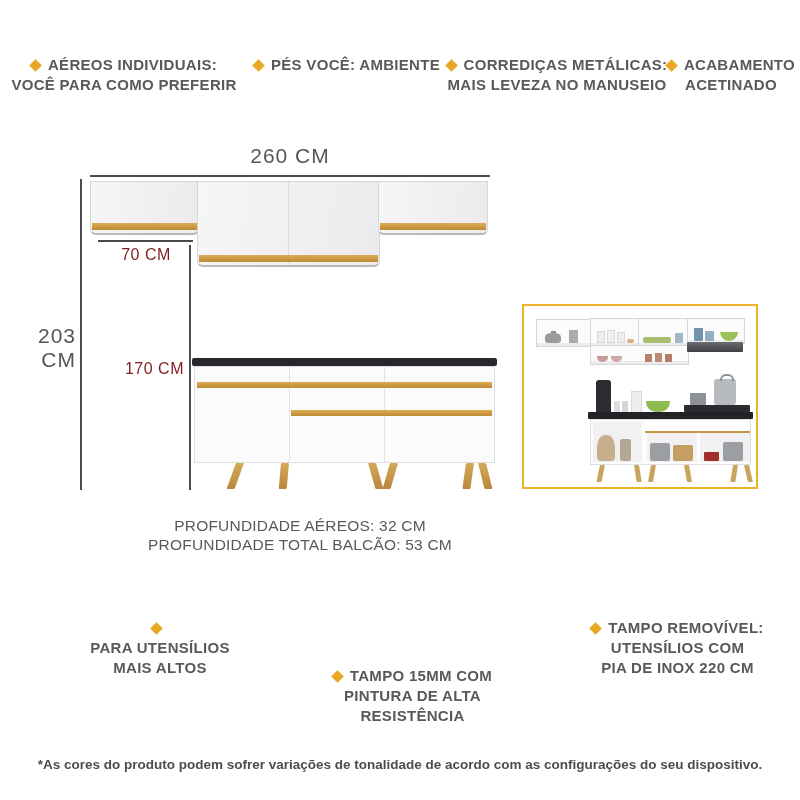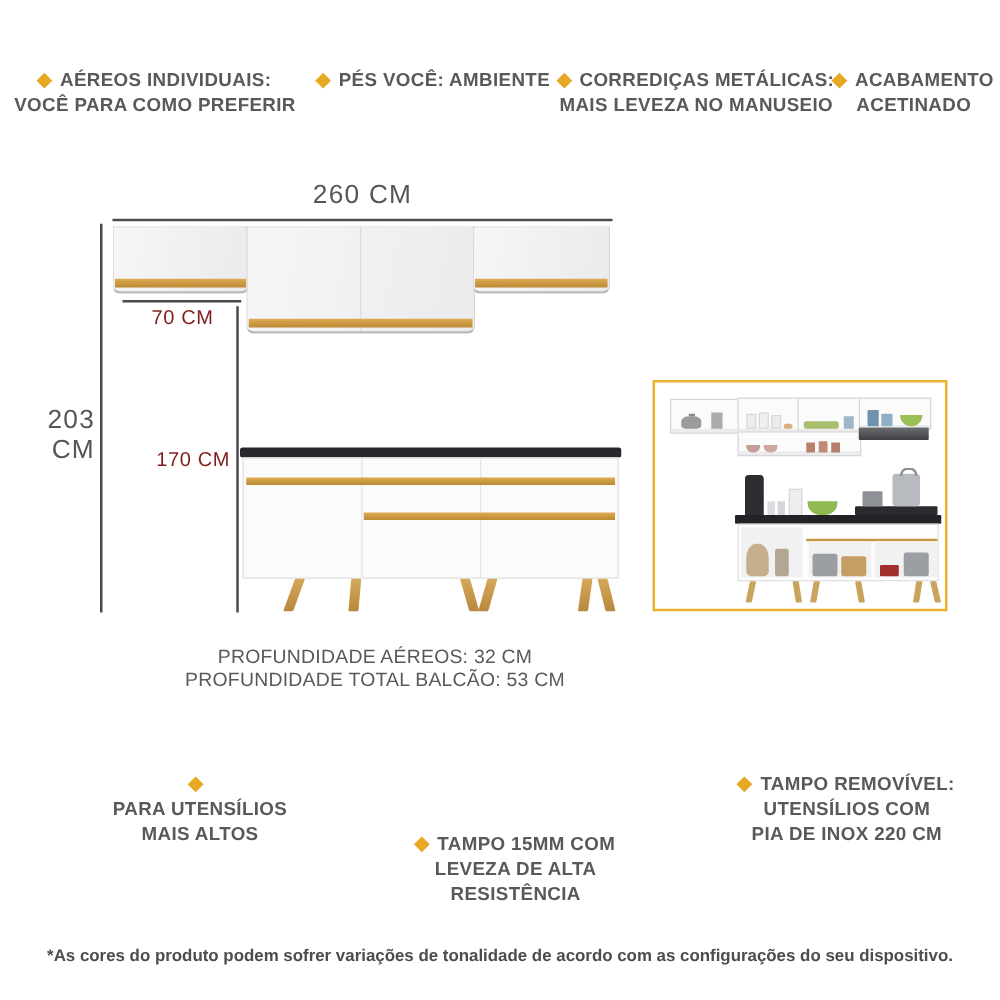--- a/index.html
+++ b/index.html
@@ -161,21 +161,21 @@
     <div class="pleg" style="left:220px;transform:skewX(13deg);"></div>
   </div>
 
   <div class="feat" style="left:35px;top:618px;width:250px;">
     <div><span class="diamond"></span></div>
     <div>PARA UTENSÍLIOS</div>
     <div>MAIS ALTOS</div>
   </div>
   <div class="feat" style="left:320px;top:618px;width:185px;margin-top:48px;">
     <div><span class="diamond"></span><span>TAMPO 15MM COM</span></div>
-    <div>LEVEZA DE ALTA</div>
+    <div>PINTURA DE ALTA</div>
     <div>RESISTÊNCIA</div>
   </div>
   <div class="feat" style="left:585px;top:618px;width:185px;">
     <div><span class="diamond"></span><span>TAMPO REMOVÍVEL:</span></div>
     <div>UTENSÍLIOS COM</div>
     <div>PIA DE INOX 220 CM</div>
   </div>
 
   <div class="disclaimer">*As cores do produto podem sofrer variações de tonalidade de acordo com as configurações do seu dispositivo.</div>
 

